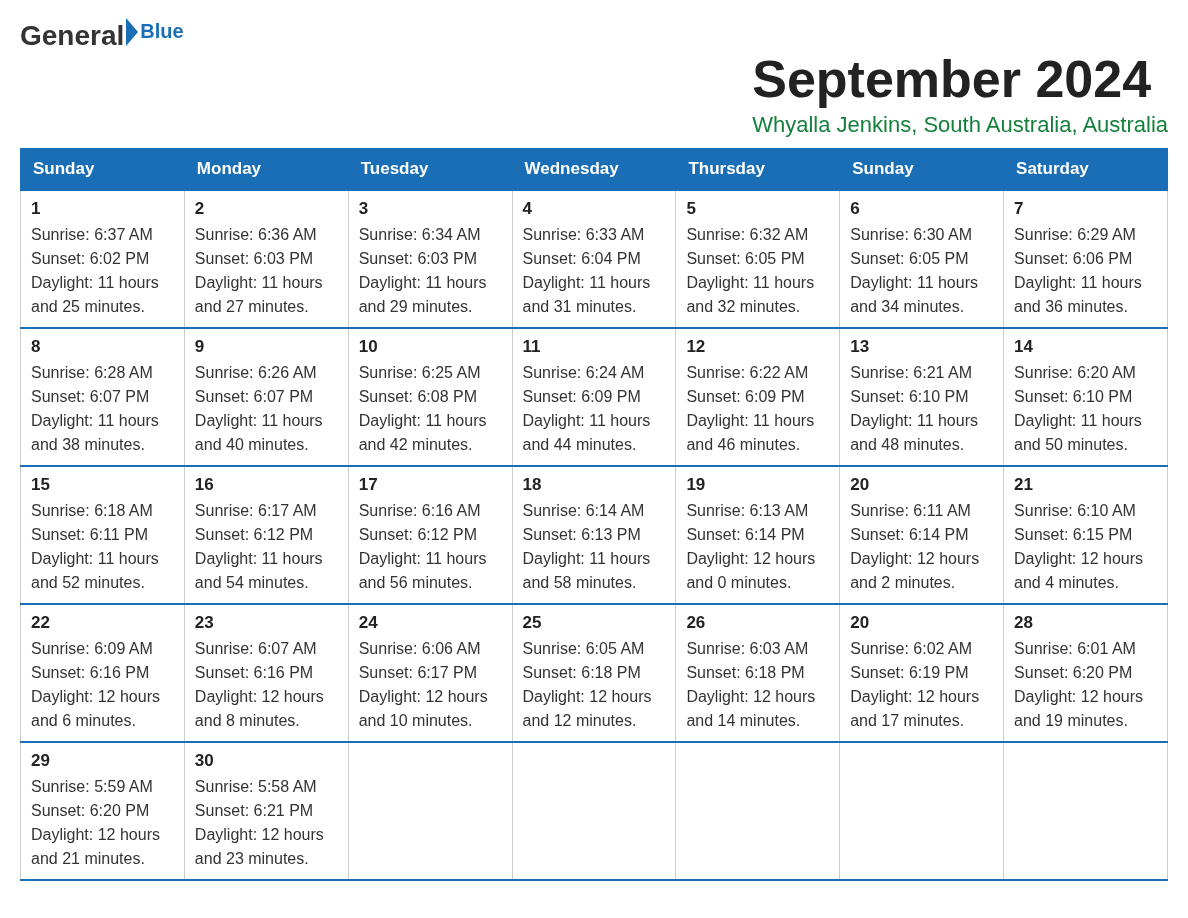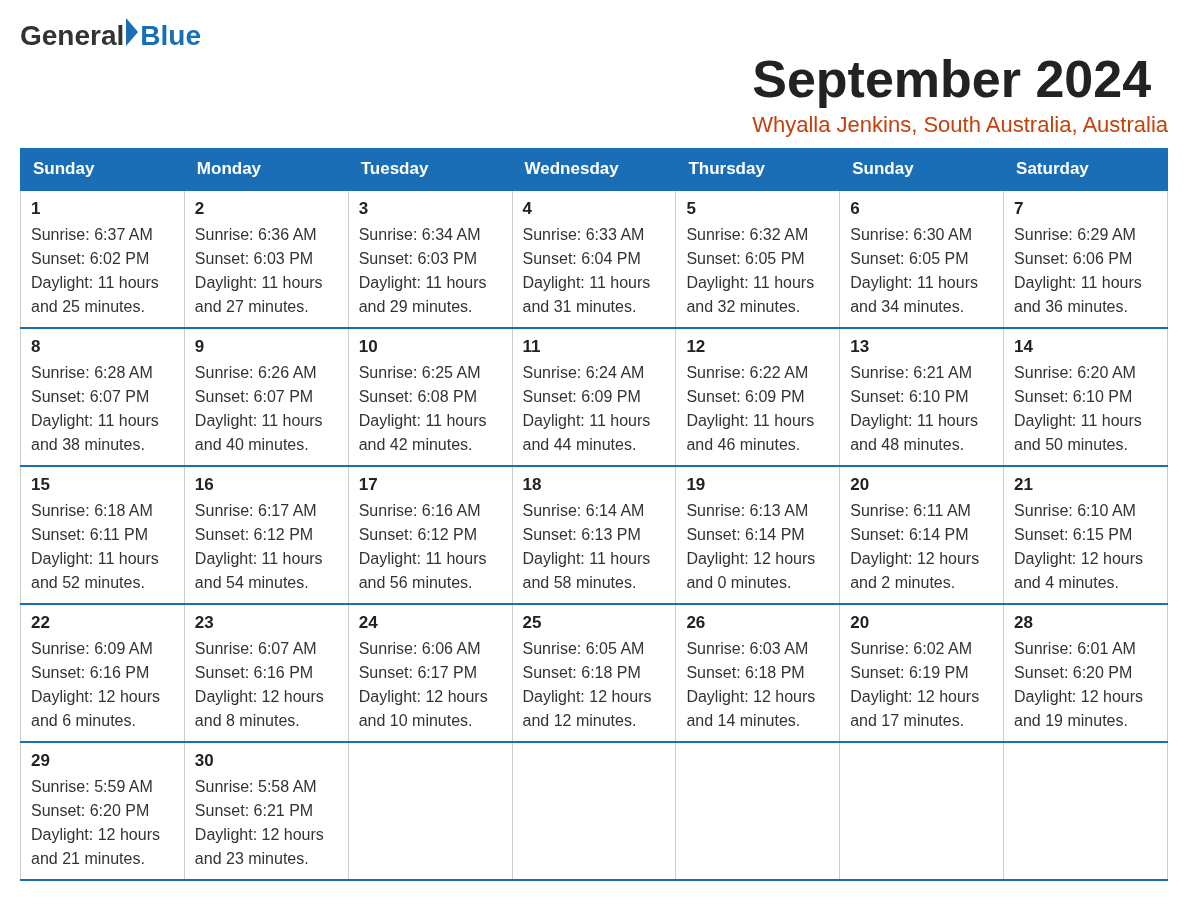--- a/index.html
+++ b/index.html
@@ -32,38 +32,38 @@
     }
     .logo-container {
       display: flex;
       flex-direction: row;
     }
     .logo-line1 {
       display: flex;
       align-items: center;
     }
     .logo-line2 {
-      font-size: 28px;
+      font-size: 20px;
       font-weight: bold;
       color: #1a6eb5;
       margin-left: 2px;
     }
     .title-area {
       text-align: left;
       margin-top: 31px;
     }
     .month-title {
       font-size: 52px;
       font-weight: bold;
       color: #222;
       line-height: 1.1;
     }
     .location-title {
       font-size: 22px;
-      color: #c2410c;
+      color: #15803d;
       margin-top: 4px;
     }
     .calendar-table {
       width: 100%;
       border-collapse: collapse;
       margin-top: 10px;
     }
     .calendar-table th {
       background-color: #1a6eb5;
       color: #fff;

